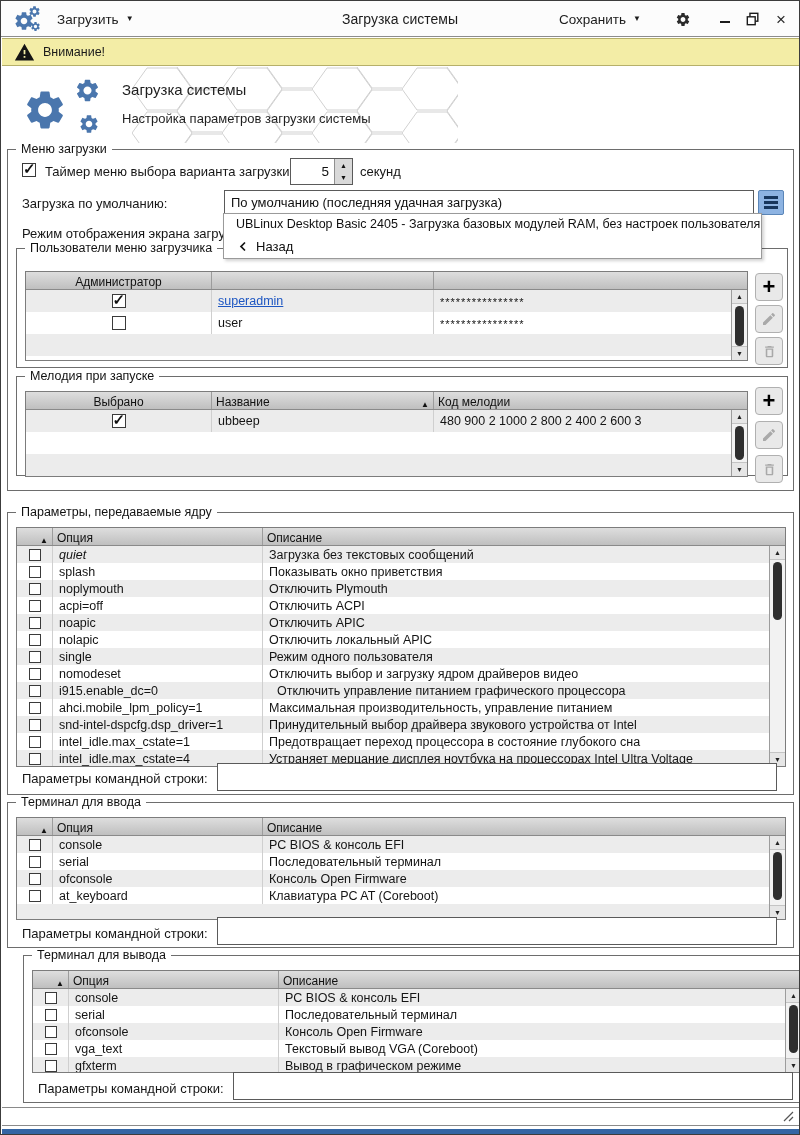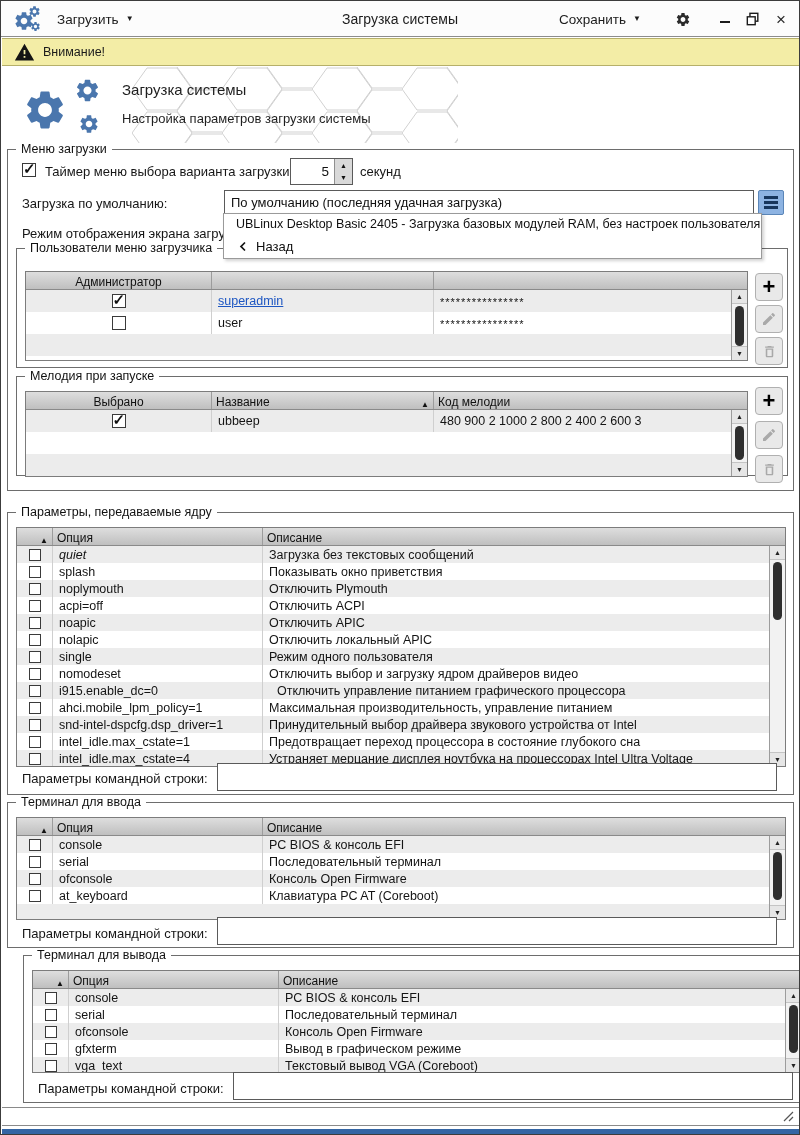--- a/index.html
+++ b/index.html
@@ -682,36 +682,36 @@
             <div class="c cpad" style="flex:1;">
               <span>Консоль Open Firmware</span>
             </div>
           </div>
 
           <div class="trow h17">
             <div class="c cc" style="width:36px;">
               <span class="cb" style="width:12px;height:12px;"></span>
             </div>
             <div class="c cpad" style="width:210px;">
+              <span>vga_text</span>
+            </div>
+            <div class="c cpad" style="flex:1;">
+              <span>Текстовый вывод VGA (Coreboot)</span>
+            </div>
+          </div>
+
+          <div class="trow h17">
+            <div class="c cc" style="width:36px;">
+              <span class="cb" style="width:12px;height:12px;"></span>
+            </div>
+            <div class="c cpad" style="width:210px;">
               <span>gfxterm</span>
             </div>
             <div class="c cpad" style="flex:1;">
               <span>Вывод в графическом режиме</span>
-            </div>
-          </div>
-
-          <div class="trow h17">
-            <div class="c cc" style="width:36px;">
-              <span class="cb" style="width:12px;height:12px;"></span>
-            </div>
-            <div class="c cpad" style="width:210px;">
-              <span>vga_text</span>
-            </div>
-            <div class="c cpad" style="flex:1;">
-              <span>Текстовый вывод VGA (Coreboot)</span>
             </div>
           </div>
 
       </div>
       <div class="sb">
         <div class="sb-up">▲</div>
         <div class="sb-thumb" style="top:16px;height:48px;"></div>
         <div class="sb-down">▼</div>
       </div>
     </div>

